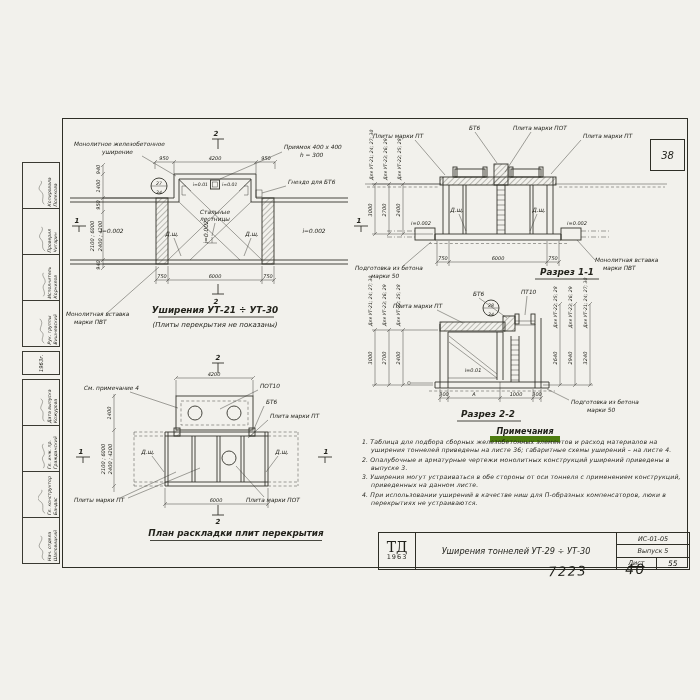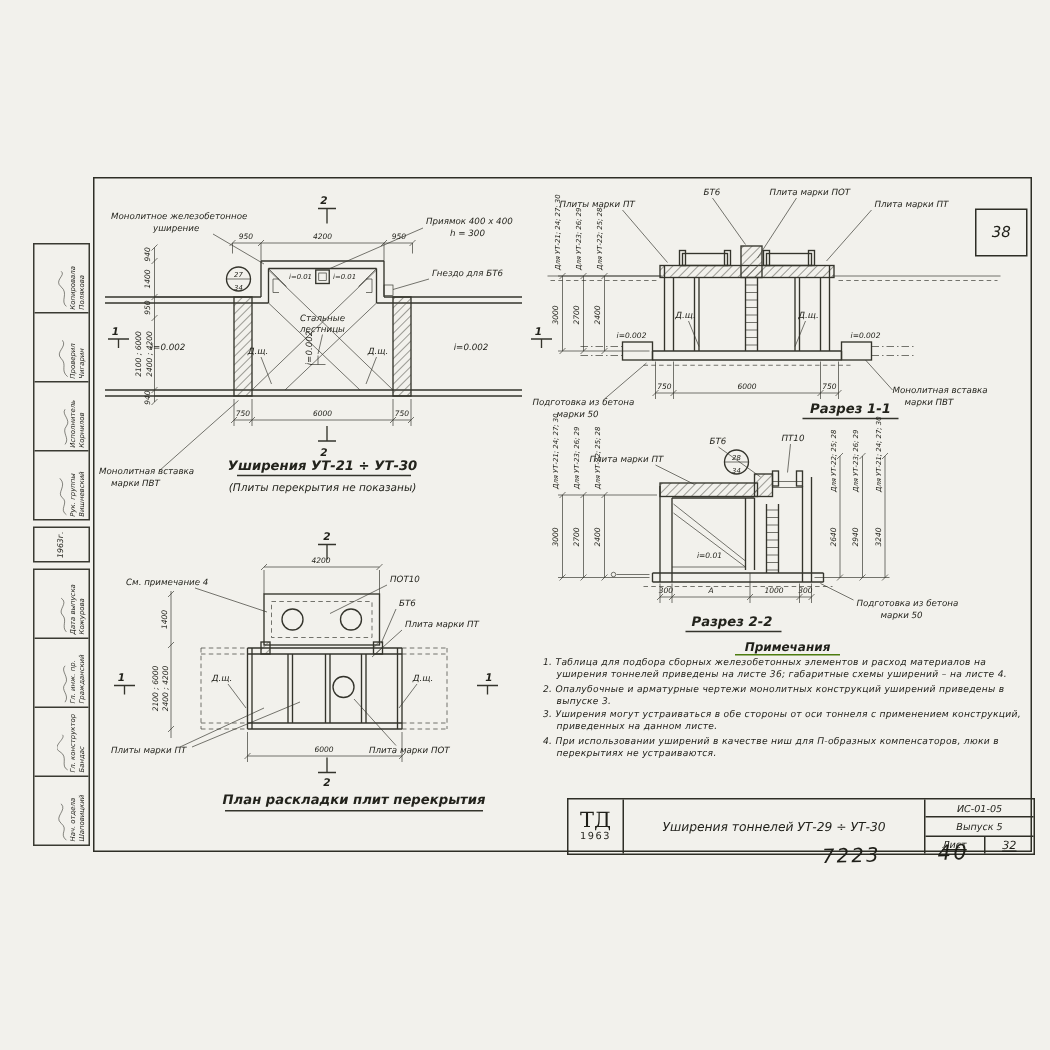--- a/index.html
+++ b/index.html
@@ -17,21 +17,21 @@
   .dt{stroke-dasharray:5 2 1 2;}
   text{fill:#23231c;font-style:italic;font-family:"DejaVu Sans",sans-serif;}
   .lb{font-size:5.8px;}
   .dm{font-size:5px;}
   .bb{font-size:4.6px;}
   .st{font-size:7px;}
   .mk{font-size:7px;font-weight:bold;}
   .tt{font-size:8.8px;font-weight:bold;}
   .notes{left:362px;top:427px;width:326px;}
   .notes-title{text-align:center;font-size:8px;font-weight:bold;font-style:italic;margin-bottom:2px;}
-  .notes-title span{border-bottom:1px solid #4d7c0f;padding:0 6px;}
+  .notes-title span{border-bottom:6px solid #4d7c0f;padding:0 6px;}
   .note{font-size:6.1px;font-style:italic;line-height:1.32;margin-top:1.5px;
         padding-left:9px;text-indent:-9px;letter-spacing:0.2px;}
   .tblock{left:378px;top:532px;width:310px;height:36px;border:1.2px solid #2e2e26;display:flex;}
   .tb-logo{width:36px;border-right:1.2px solid #2e2e26;display:flex;flex-direction:column;
            align-items:center;justify-content:center;}
   .tb-td{font-family:"DejaVu Serif",serif;font-weight:normal;font-size:14px;line-height:0.9;}
   .tb-yr{font-size:6.5px;letter-spacing:1px;}
   .tb-title{flex:1;display:flex;align-items:center;justify-content:center;font-size:8.2px;font-style:italic;}
   .tb-right{width:72px;border-left:1.2px solid #2e2e26;display:flex;flex-direction:column;}
   .tb-code,.tb-issue{flex:1;border-bottom:1px solid #2e2e26;display:flex;align-items:center;
@@ -264,21 +264,21 @@
   <div class="tb-logo">
     <div class="tb-td">ТД</div>
     <div class="tb-yr">1963</div>
   </div>
   <div class="tb-title">Уширения тоннелей УТ-29 ÷ УТ-30</div>
   <div class="tb-right">
     <div class="tb-code">ИС-01-05</div>
     <div class="tb-issue">Выпуск 5</div>
     <div class="tb-sheet">
       <span class="tb-sl">Лист</span>
-      <span class="tb-num">32</span>
+      <span class="tb-num">55</span>
     </div>
   </div>
 </div>
 
 <div class="abs handw">
   <span>7223</span><span class="h2">40</span>
 </div>
 
 <div class="abs stamp">
   <div class="stamp-rot">

